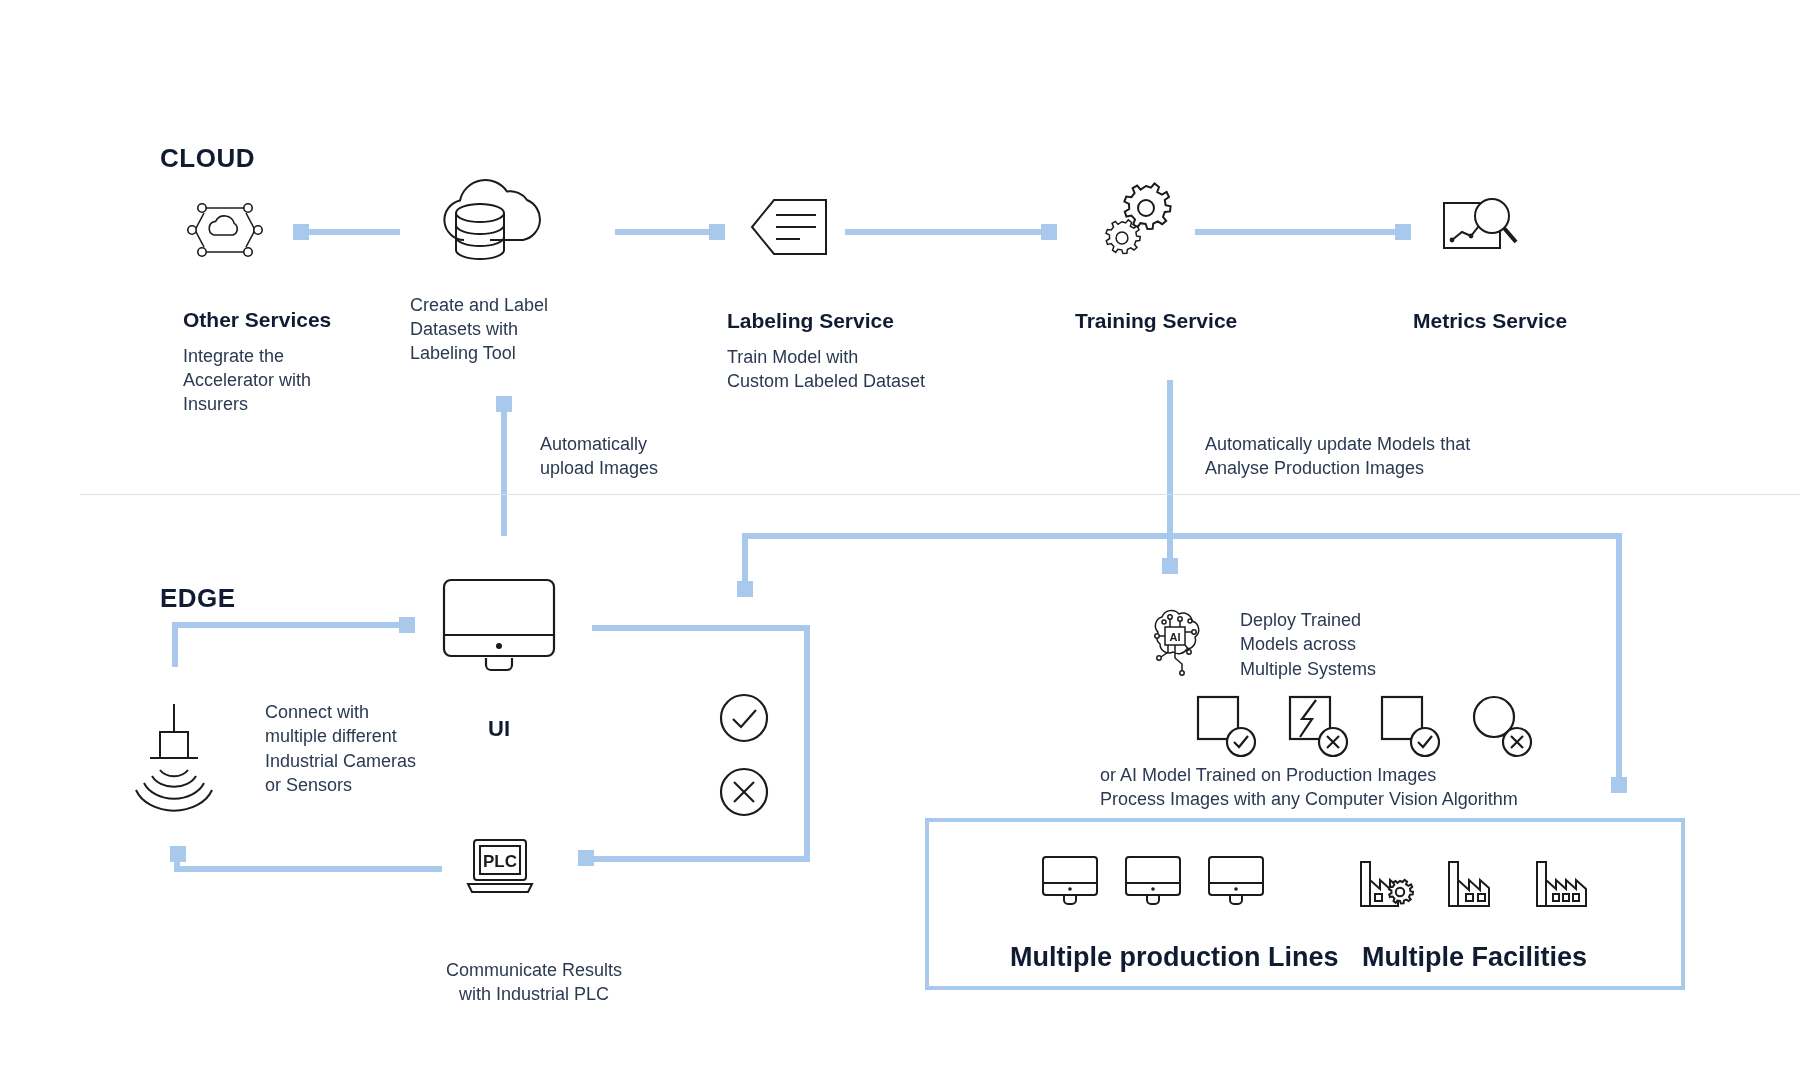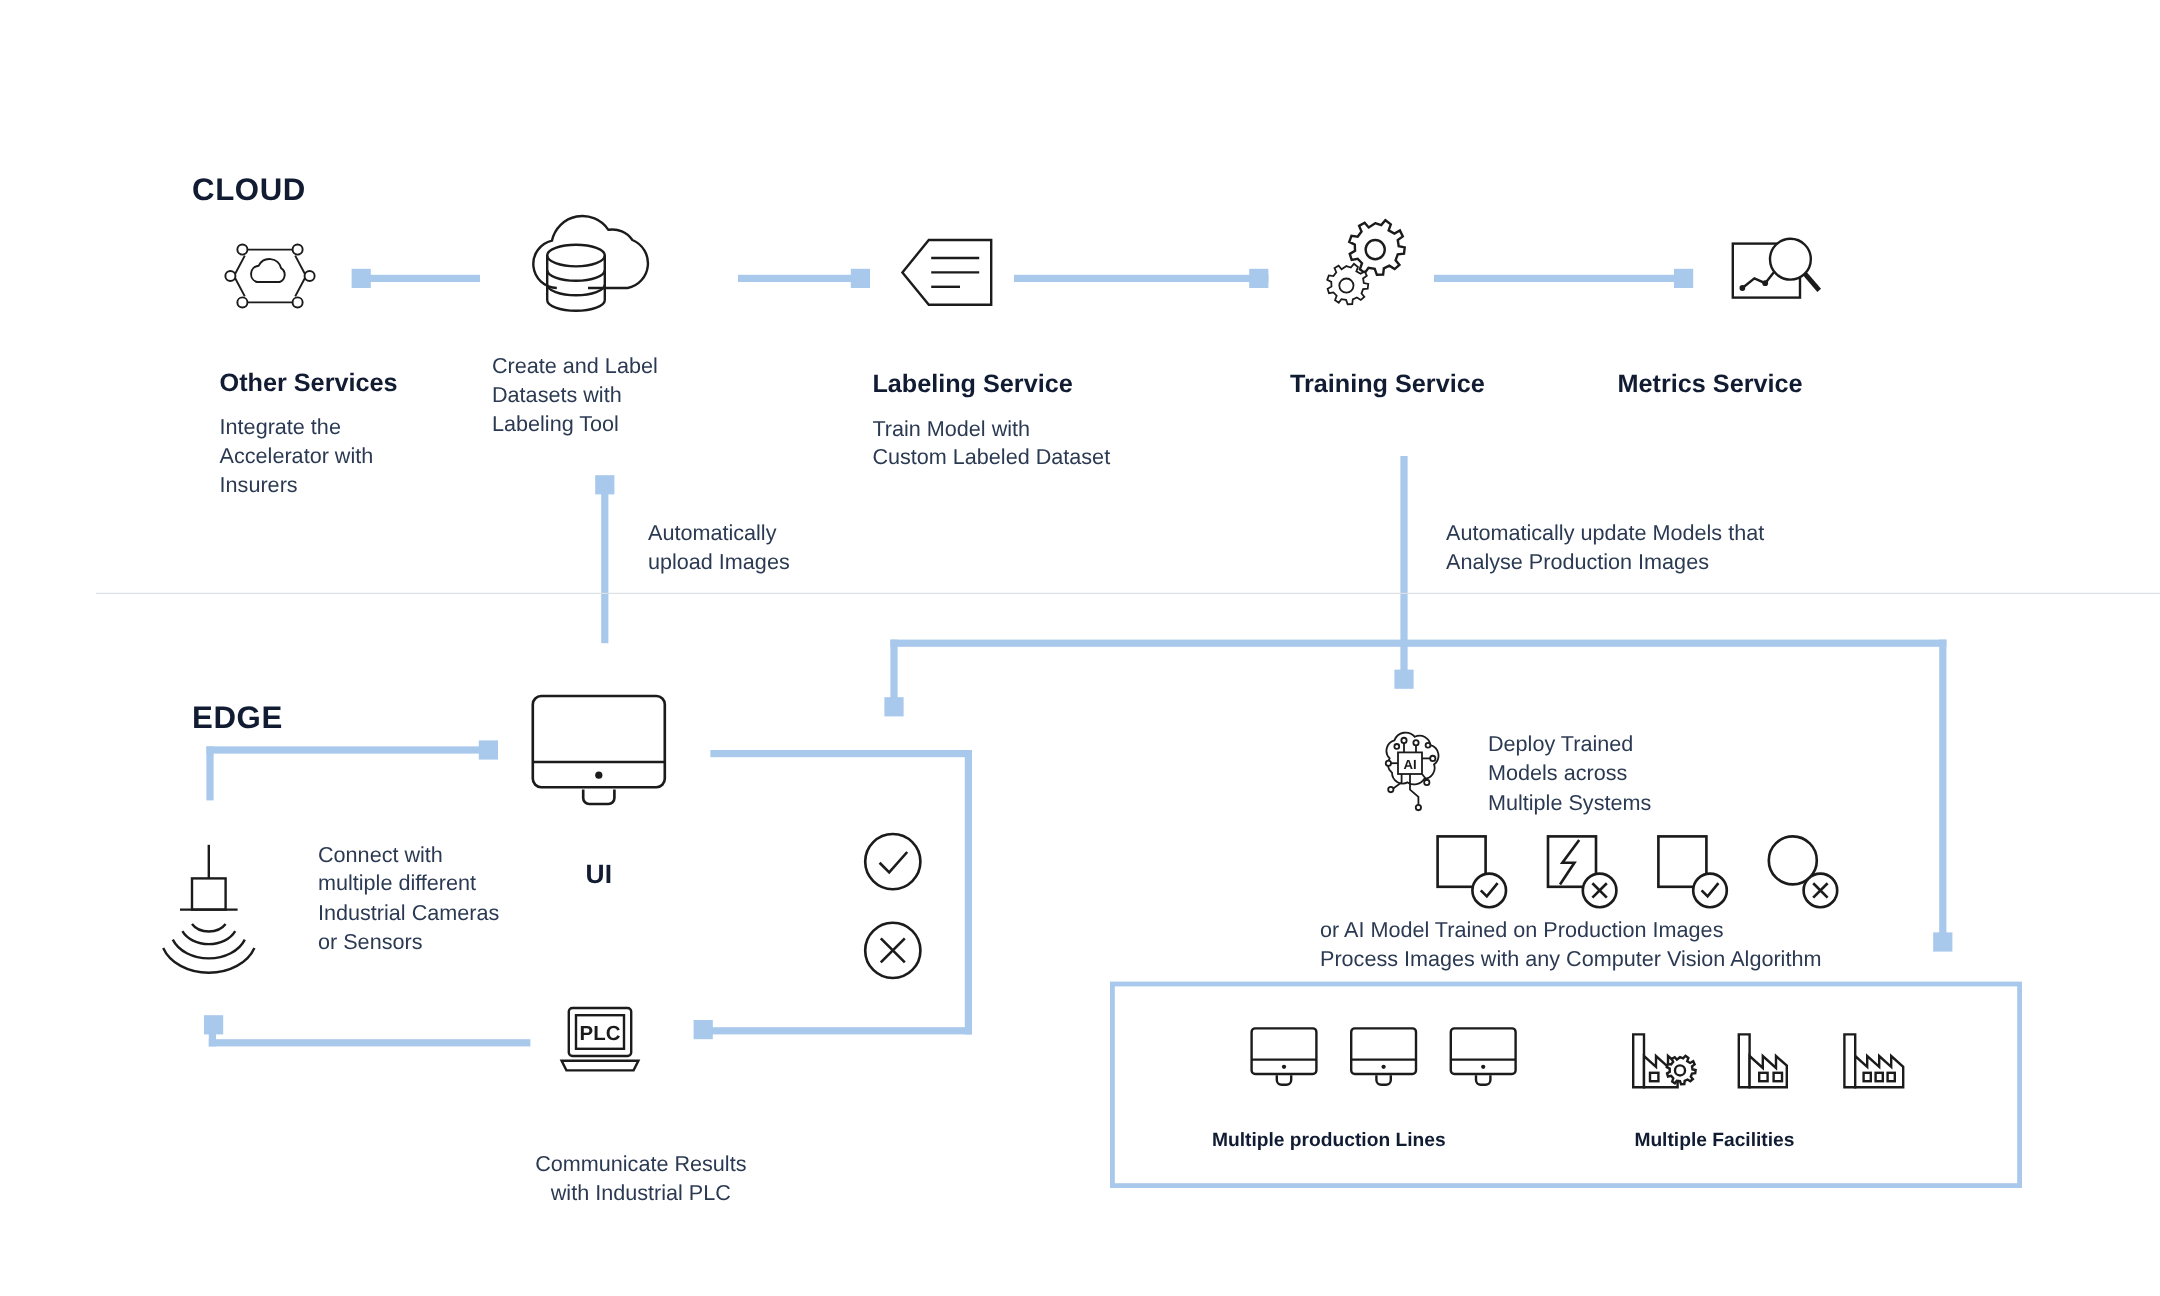--- a/index.html
+++ b/index.html
@@ -17,21 +17,21 @@
   }
   
   .divider{
     position:absolute;left:80px;right:0;height:1px;background:#dcdfe4;
   }
   
   .node-title{font-size:21px;font-weight:700;color:#111c33;line-height:1.25;}
   .node-desc{font-size:18px;font-weight:400;color:#2b3a52;line-height:1.32;}
   .plain-caption{font-size:18px;font-weight:400;color:#2b3a52;line-height:1.35;}
   .ui-label{font-size:22px;font-weight:700;color:#111c33;}
-  .box-label{font-size:16px;font-weight:700;color:#111c33;}
+  .box-label{font-size:27px;font-weight:700;color:#111c33;}
   
   .hline{position:absolute;height:6px;background:#a8c8ec;}
   .vline{position:absolute;width:6px;background:#a8c8ec;}
   .dot{position:absolute;width:16px;height:16px;background:#a8c8ec;}
   
   .group-box{
     position:absolute;border:4px solid #a8c8ec;background:#ffffff;
     box-sizing:border-box;
   }
   svg{display:block;overflow:visible;}
@@ -132,21 +132,21 @@
 <div class="abs" style="left:727px;top:308px;width:260px;">
   <div class="node-title">Labeling Service</div>
   <div class="node-desc" style="margin-top:12px;white-space:pre-line;">Train Model with
 Custom Labeled Dataset</div>
 </div>
 
 <div class="abs" style="left:1075px;top:308px;width:260px;">
   <div class="node-title">Training Service</div>
 </div>
 
-<div class="abs" style="left:1348px;top:308px;width:300px;">
+<div class="abs" style="left:1413px;top:308px;width:300px;">
   <div class="node-title">Metrics Service</div>
 </div>
 
 <div class="dot" style="left:496px;top:396px;"></div>
 <div class="vline" style="left:501px;top:402px;height:134px;"></div>
 
 <div class="abs" style="left:540px;top:432px;">
   <div class="plain-caption">Automatically</div>
   <div class="plain-caption">upload Images</div>
 </div>

